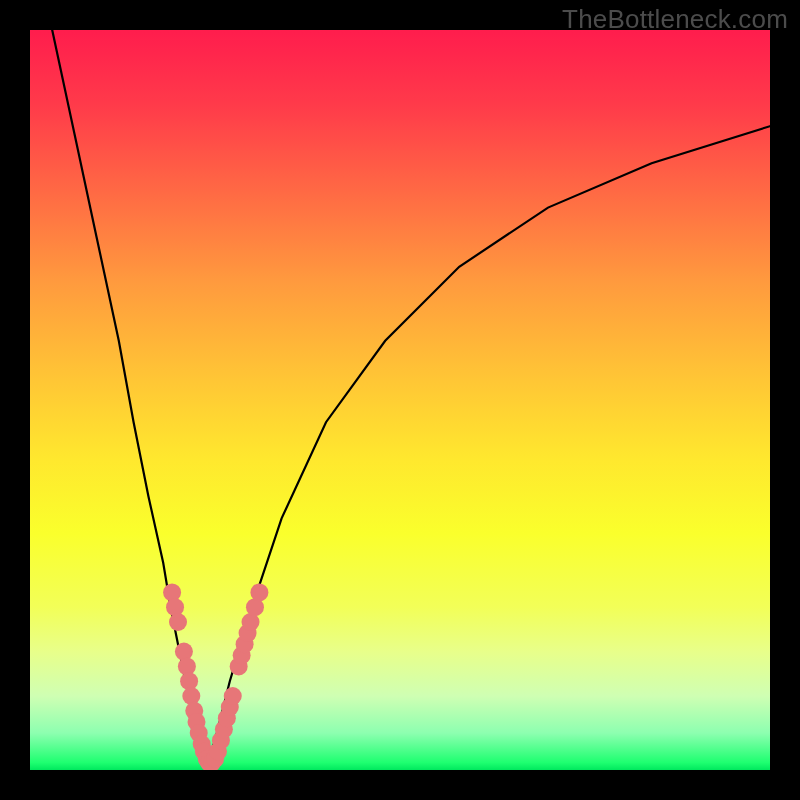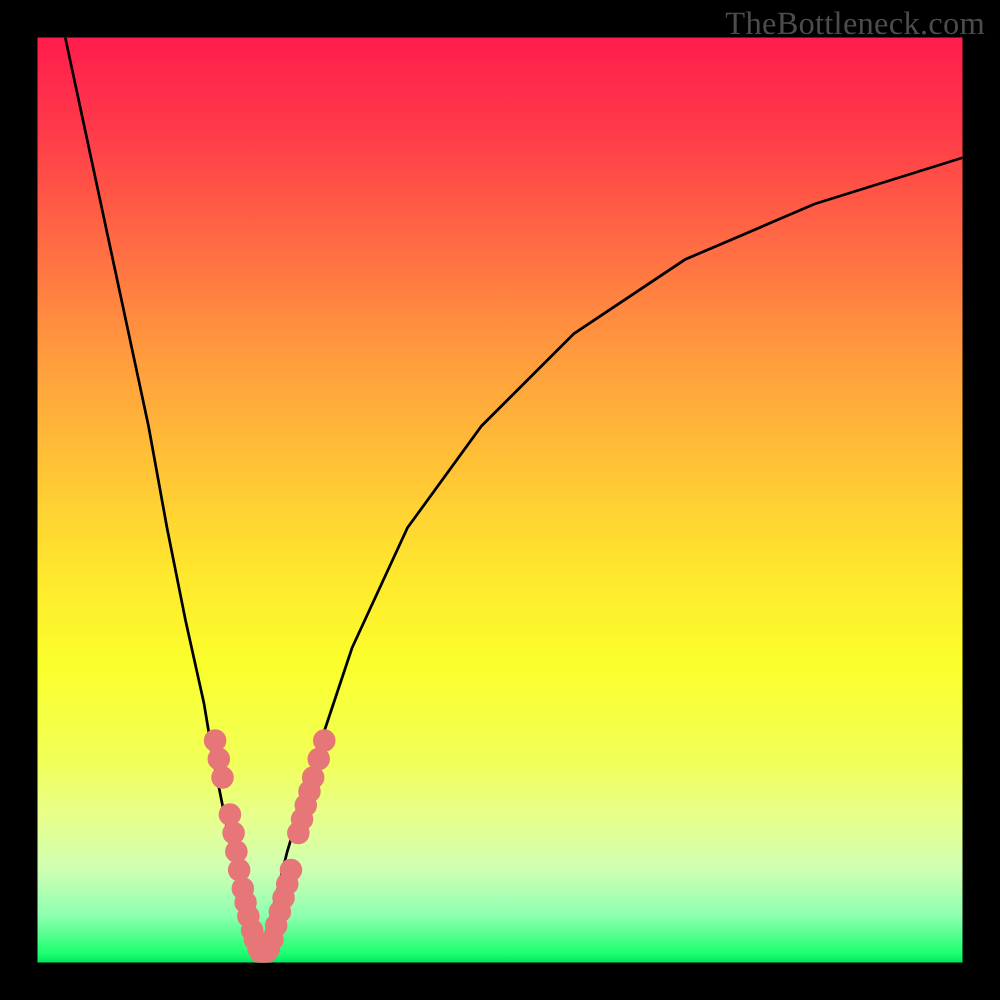--- a/index.html
+++ b/index.html
@@ -11,21 +11,20 @@
     background: #000;
     font-family: Arial, Helvetica, sans-serif;
   }
   .frame {
     position: absolute;
     left: 0;
     top: 0;
     width: 800px;
     height: 800px;
     background: #000;
-    font-family: Liberation Serif, serif;
   }
   .plot {
     position: absolute;
     left: 30px;
     top: 30px;
     width: 740px;
     height: 740px;
     background: linear-gradient(to bottom,
       #ff1d4d 0%,
       #ff3a4a 10%,

